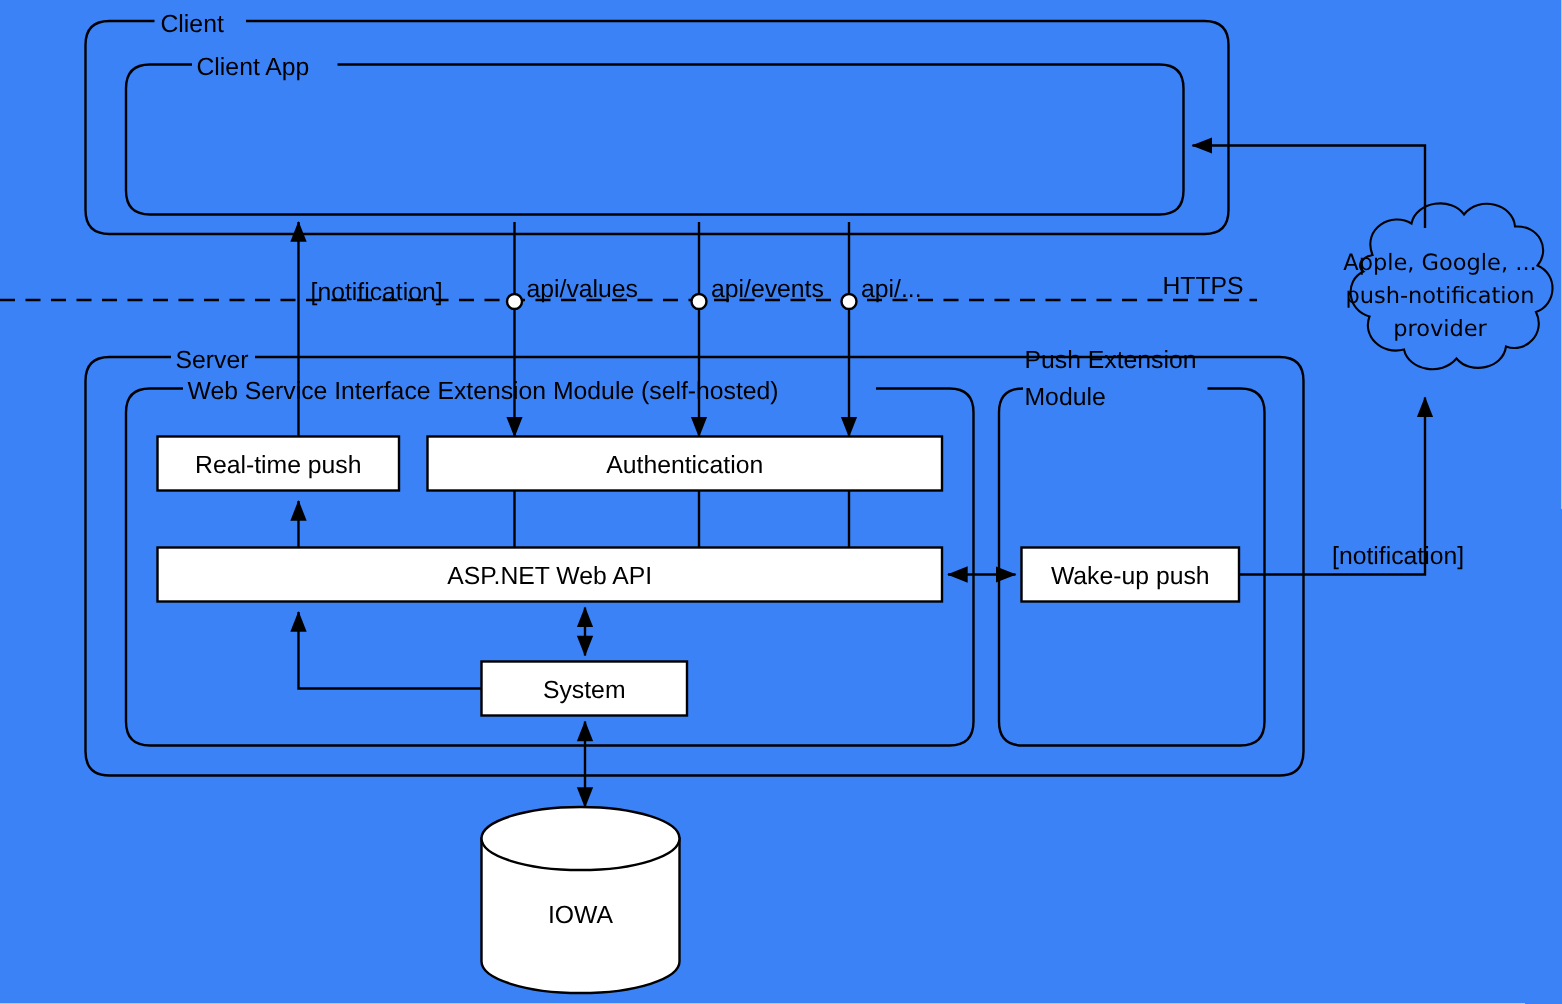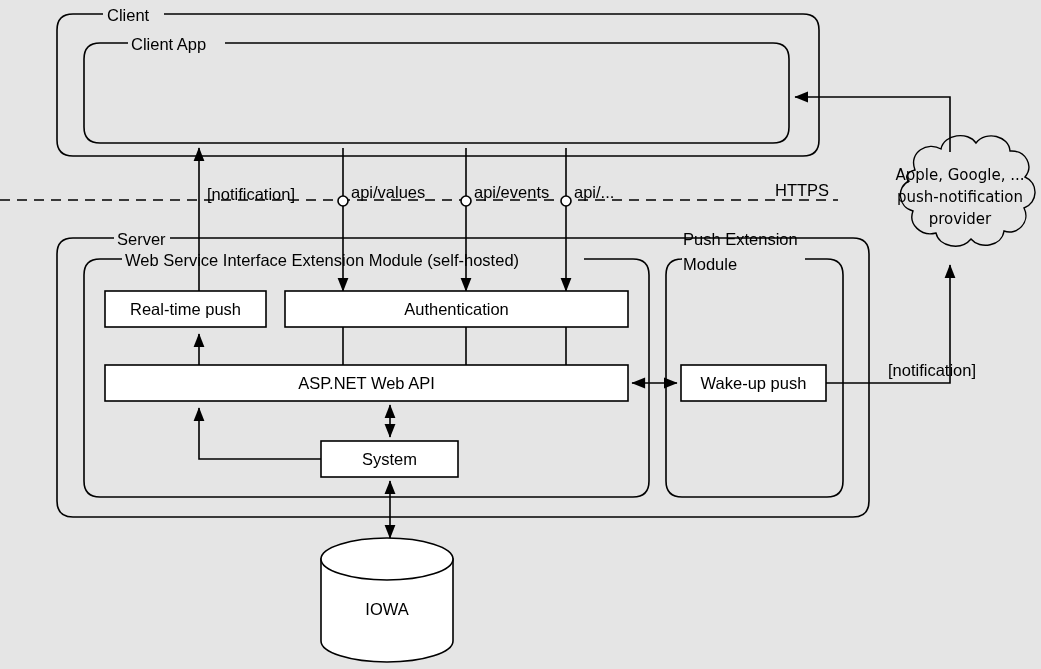--- a/index.html
+++ b/index.html
@@ -4,21 +4,21 @@
 <style>
   html, body {
     margin: 0;
     padding: 0;
     background: #ffffff;
   }
   #diagram-root {
     position: relative;
     width: 1041px;
     height: 669px;
-    background: #e5e5e5;
+    background: #3b82f6;
     font-family: "Liberation Sans", sans-serif;
   }
   svg#arch-svg {
     display: block;
     width: 1041px;
     height: 669px;
   }
   .stroke {
     fill: none;
     stroke: #000000;

